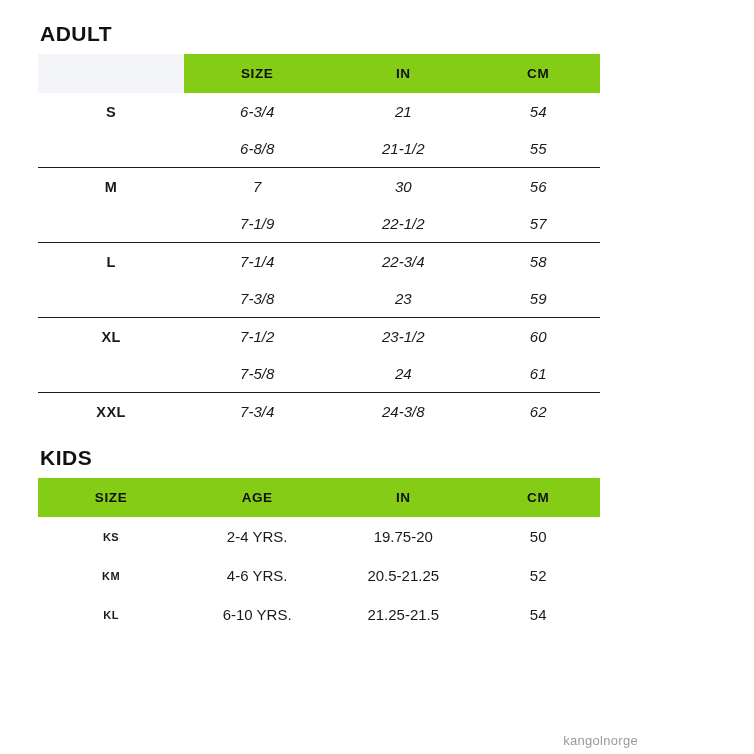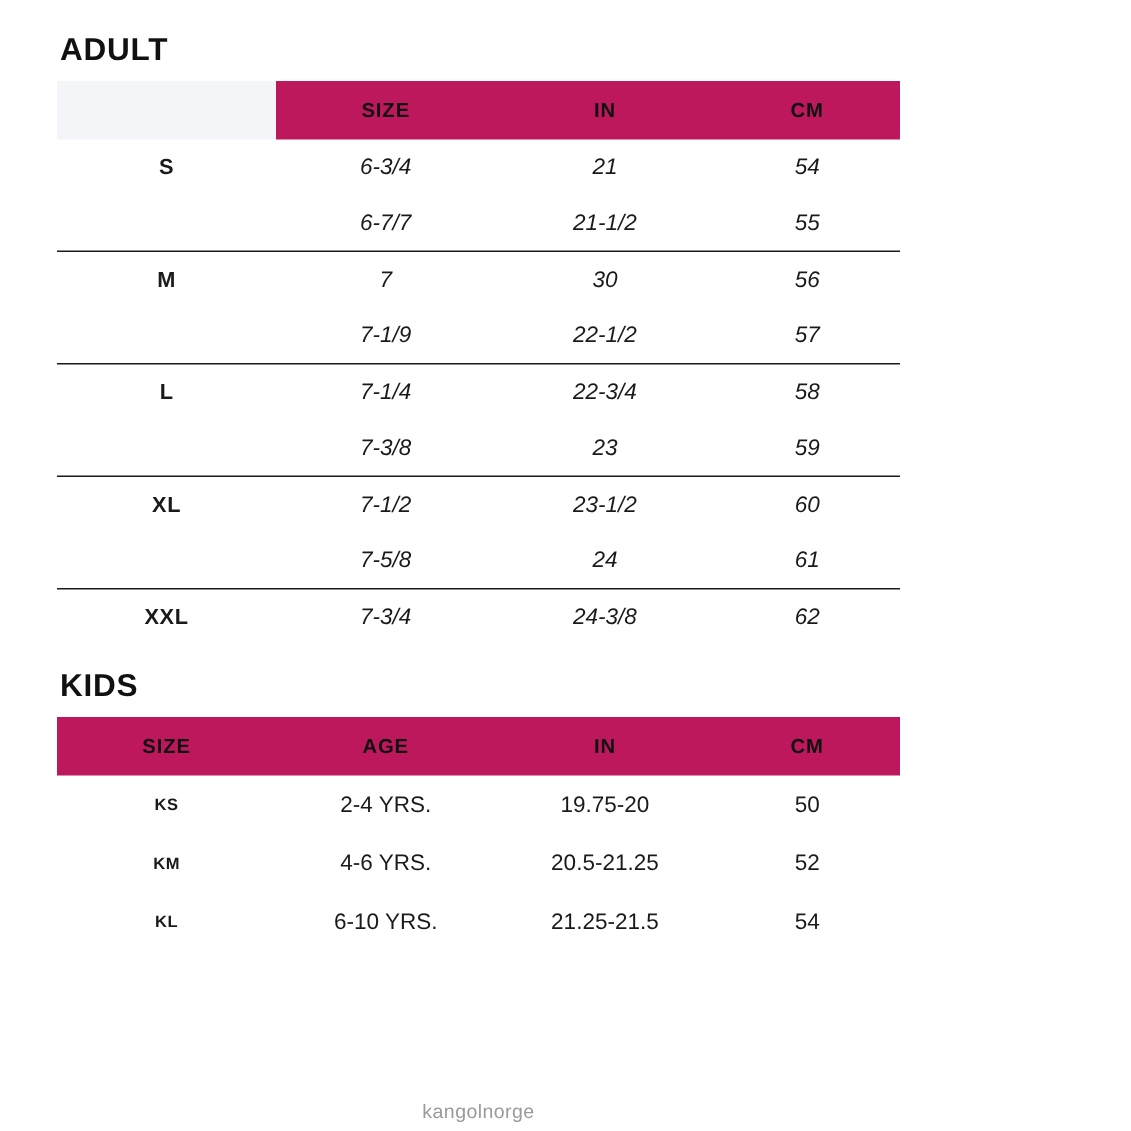--- a/index.html
+++ b/index.html
@@ -41,21 +41,21 @@
   .adult-table col.c2 { width: 26%; }
   .adult-table col.c3 { width: 26%; }
   .adult-table col.c4 { width: 22%; }
 
   .kids-table col.c1 { width: 26%; }
   .kids-table col.c2 { width: 26%; }
   .kids-table col.c3 { width: 26%; }
   .kids-table col.c4 { width: 22%; }
 
   thead th {
-    background: #be185d;
+    background: #84cc16;
     font-size: 13.5px;
     font-weight: bold;
     letter-spacing: 0.6px;
     color: #111111;
     padding: 12px 0 12px 0;
     text-align: center;
     border: none;
   }
   thead th.blank {
     background: #f3f5f8;
@@ -88,21 +88,21 @@
   .kids-table tbody td.size-label {
     font-weight: bold;
     font-size: 11px;
     letter-spacing: 0.4px;
   }
   .watermark {
     position: absolute;
     left: 0;
     right: 0;
     bottom: 6px;
-    text-align: center;
+    text-align: right;
     font-size: 13px;
     color: #9a9a9a;
     letter-spacing: 0.3px;
   }
 </style>
 </head>
 <body>
 
 <div class="page">
 
@@ -125,21 +125,21 @@
     </thead>
     <tbody>
       <tr>
         <td class="size-label">S</td>
         <td>6-3/4</td>
         <td>21</td>
         <td>54</td>
       </tr>
       <tr>
         <td class="size-label"></td>
-        <td>6-7/7</td>
+        <td>6-8/8</td>
         <td>21-1/2</td>
         <td>55</td>
       </tr>
       <tr class="row-divider">
         <td class="size-label">M</td>
         <td>7</td>
         <td>30</td>
         <td>56</td>
       </tr>
       <tr>

